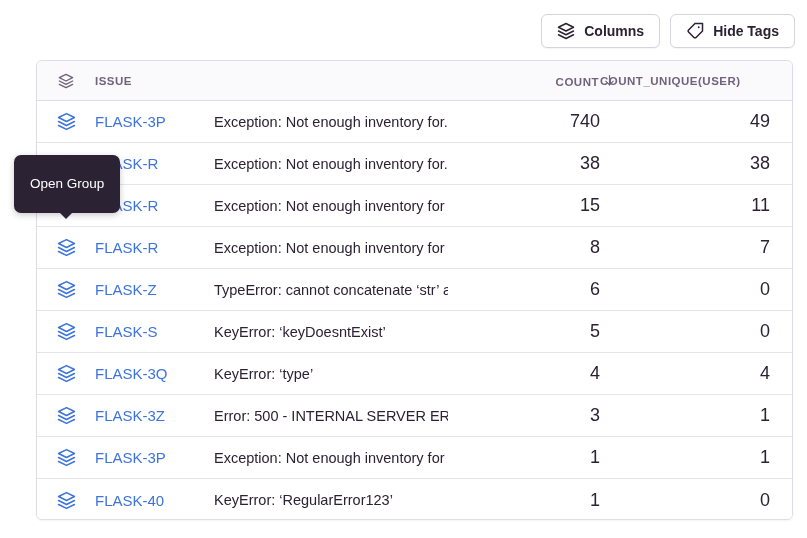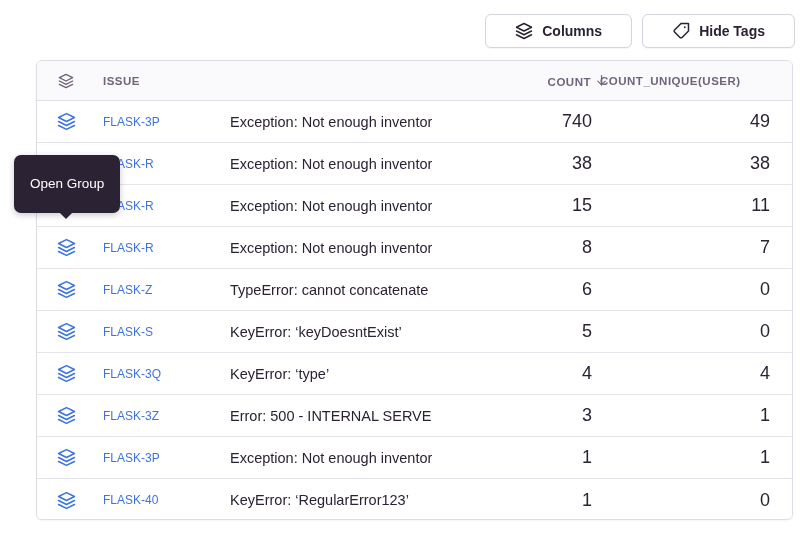--- a/index.html
+++ b/index.html
@@ -18,21 +18,21 @@
     top: 14px;
     right: 12px;
     display: flex;
     gap: 10px;
   }
   .btn {
     display: inline-flex;
     align-items: center;
     gap: 9px;
     height: 34px;
-    padding: 0 29px;
+    padding: 0 15px;
     background: #ffffff;
     border: 1px solid #d8d2de;
     border-radius: 6px;
     font-family: "Liberation Sans", sans-serif;
     font-size: 14px;
     font-weight: bold;
     color: #2b2233;
     cursor: pointer;
     box-shadow: 0 1px 1px rgba(43,34,51,0.04);
   }
@@ -49,21 +49,20 @@
     border: 1px solid #e0dce5;
     border-radius: 6px;
     box-shadow: 0 1px 2px rgba(43,34,51,0.05);
     overflow: hidden;
   }
   .thead, .row {
     display: grid;
     grid-template-columns: 58px 119px 1fr 152px 170px;
     align-items: center;
     padding-right: 22px;
-    gap: 8px;
   }
   .thead {
     height: 40px;
     background: #faf9fb;
     border-bottom: 1px solid #e0dce5;
     color: #71637e;
     font-size: 11.5px;
     font-weight: bold;
     letter-spacing: 0.5px;
   }
@@ -73,21 +72,21 @@
     background: #ffffff;
   }
   .row:last-child { border-bottom: none; }
 
   .cell-icon { display: flex; justify-content: center; align-items: center; }
   .cell-icon svg { color: #3d74db; }
   .thead .cell-icon svg { color: #71637e; }
 
   .issue-link {
     color: #3d74db;
-    font-size: 12px;
+    font-size: 15px;
     text-decoration: none;
     white-space: nowrap;
     justify-self: start;
     cursor: pointer;
   }
   .cell-title {
     font-size: 14.5px;
     color: #2b2233;
     white-space: nowrap;
     overflow: hidden;

